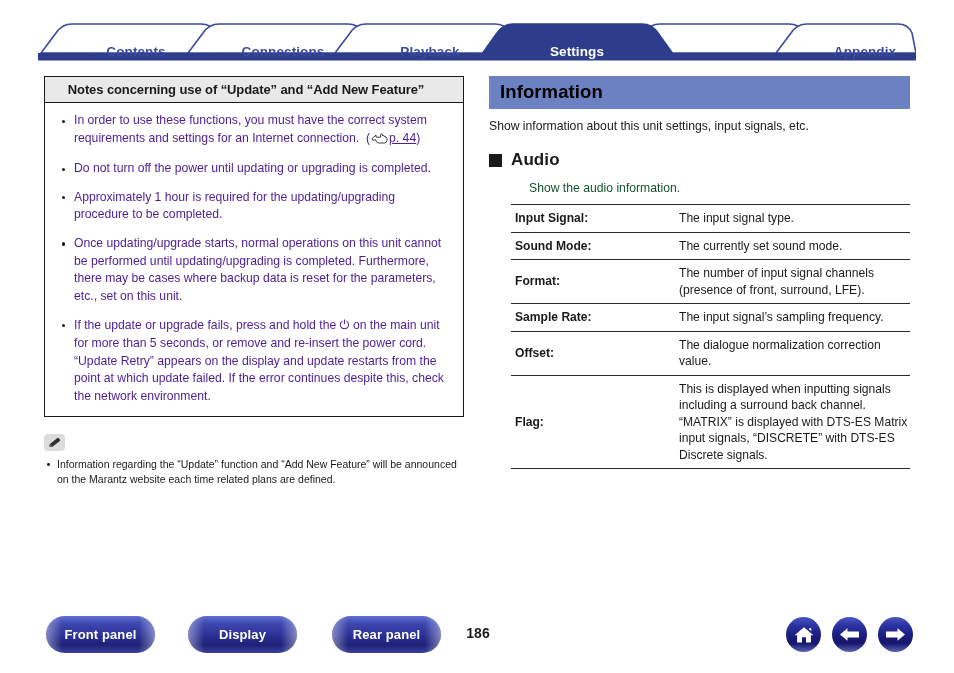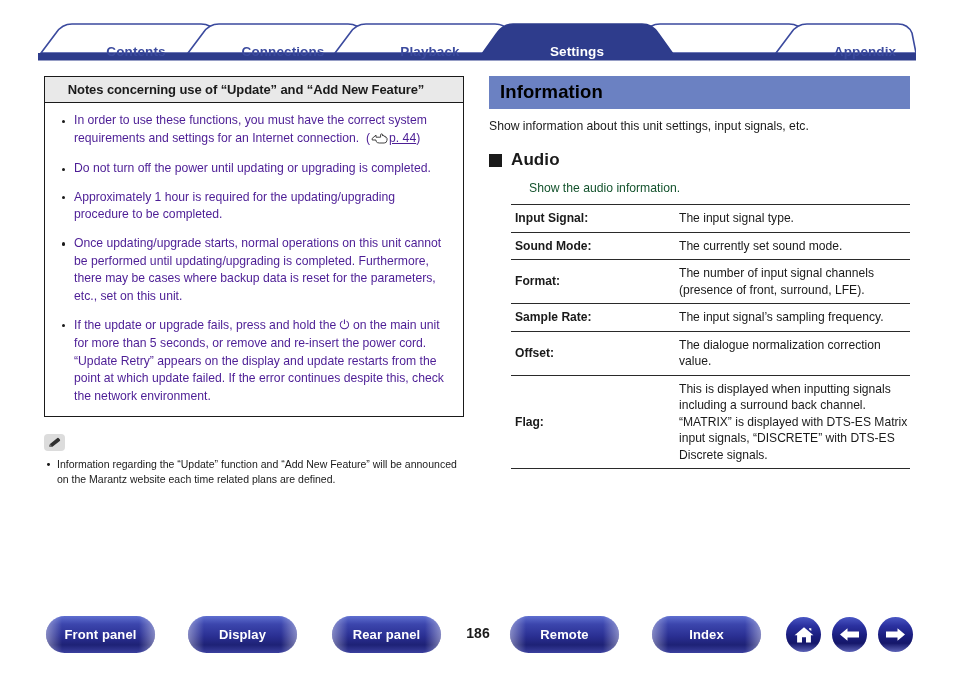--- a/index.html
+++ b/index.html
@@ -402,26 +402,20 @@
     </div>
   <div class="pill" style="left:188px;width:109px;">
       <span>Display</span>
     </div>
   <div class="pill" style="left:332px;width:109px;">
       <span>Rear panel</span>
     </div>
 
   <div class="pagenum">186</div>
 
-  <div class="pill" style="left:510px;width:109px;">
-      <span>Remote</span>
-    </div>
-  <div class="pill" style="left:652px;width:109px;">
-      <span>Index</span>
-    </div>
 
   <div class="circ" style="left:786px;">
     <svg width="22" height="20" viewBox="0 0 22 20" xmlns="http://www.w3.org/2000/svg">
       <path d="M11 2.2 L20.4 10.2 L17.9 10.2 L17.9 17.6 L13.0 17.6 L13.0 12.3 L9.0 12.3 L9.0 17.6 L4.1 17.6 L4.1 10.2 L1.6 10.2 Z" fill="#ffffff"></path>
       <path d="M16.0 3.2 L18.3 3.2 L18.3 6.0 L16.0 4.2 Z" fill="#ffffff"></path>
     </svg>
   </div>
 
   <div class="circ" style="left:832px;">
     <svg width="23" height="17" viewBox="0 0 23 17" xmlns="http://www.w3.org/2000/svg">

